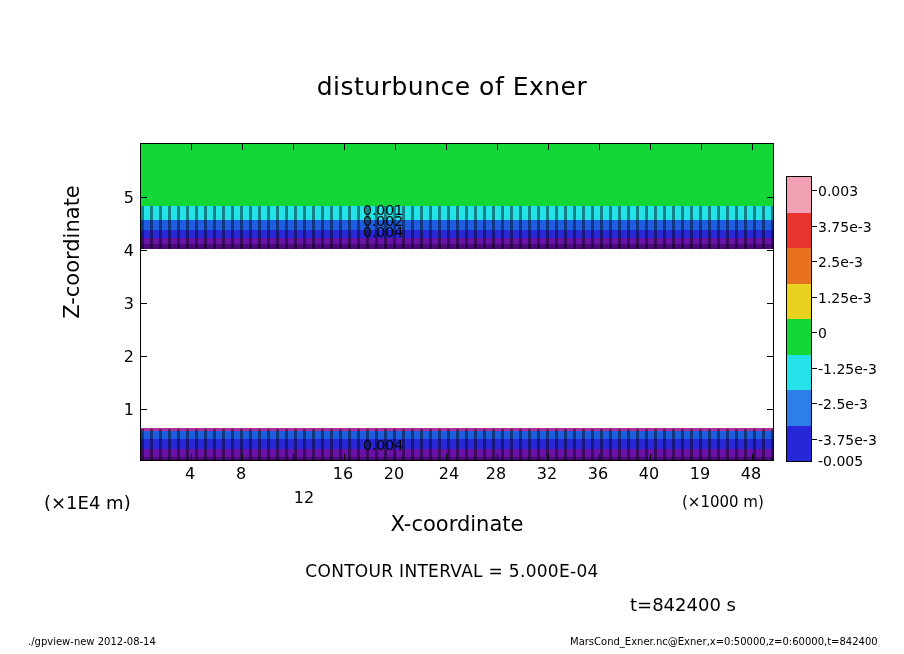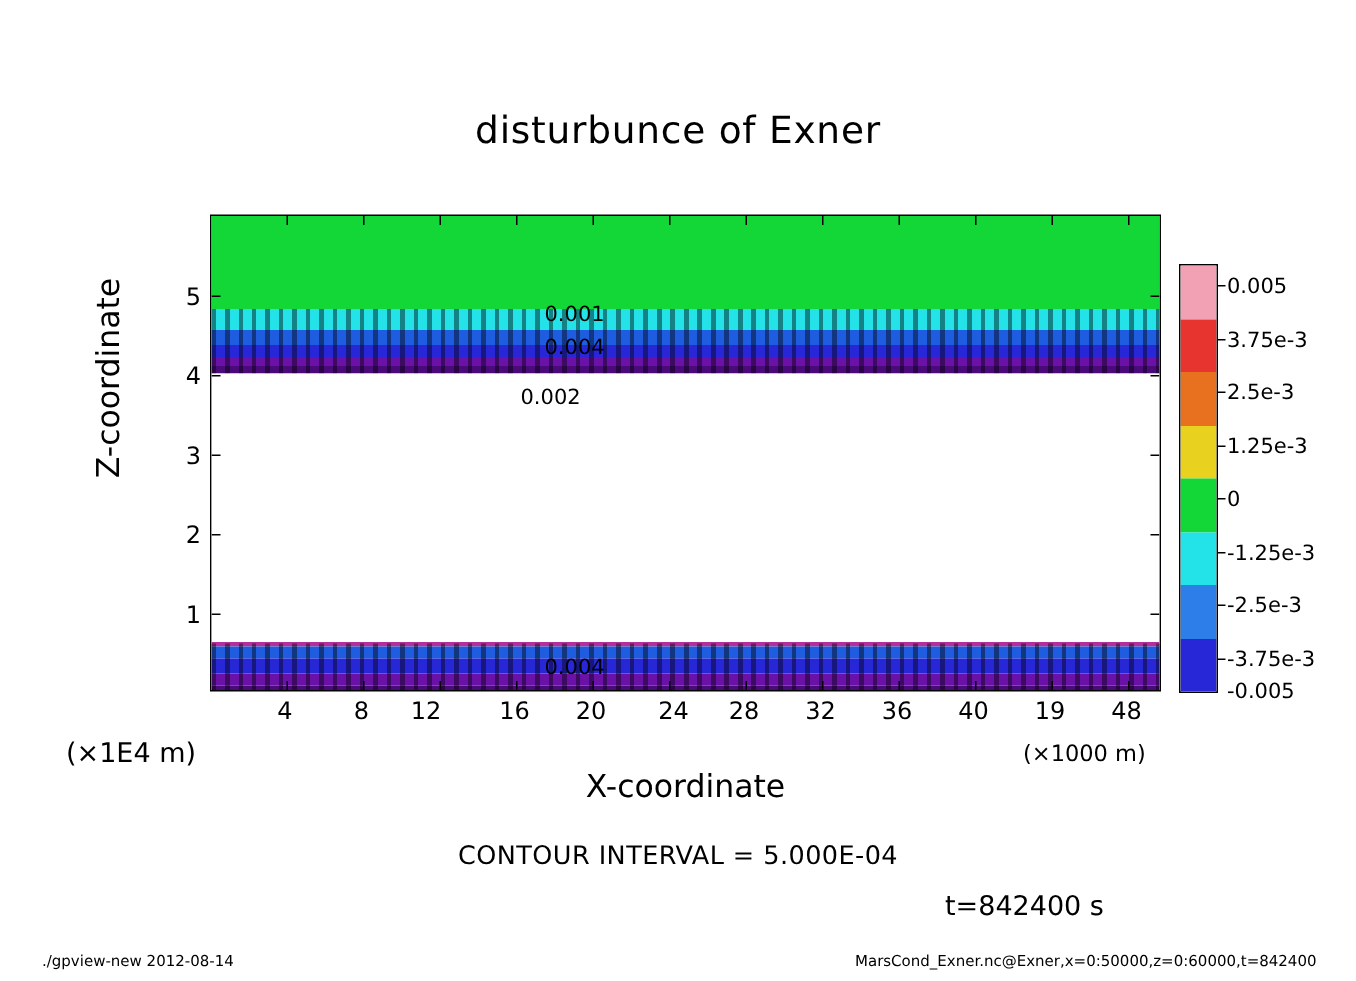--- a/index.html
+++ b/index.html
@@ -209,28 +209,28 @@
   <div class="tick-y" style="top:106px;"></div>
   <div class="tick-y" style="top:53px;"></div>
 
   <div class="tick-y right" style="top:265px;"></div>
   <div class="tick-y right" style="top:212px;"></div>
   <div class="tick-y right" style="top:159px;"></div>
   <div class="tick-y right" style="top:106px;"></div>
   <div class="tick-y right" style="top:53px;"></div>
 
   <div class="inline-lbl" style="left:222px; top:58px;text-align:center;">0.001</div>
-  <div class="inline-lbl" style="left:206px; top:69px;margin-top:44px;">0.002</div>
+  <div class="inline-lbl" style="left:222px; top:69px;">0.002</div>
   <div class="inline-lbl" style="left:222px; top:80px;">0.004</div>
   <div class="inline-lbl" style="left:222px; top:293px;">0.004</div>
 </div>
 
 <div class="xlabel-tick" style="left:170px;">4</div>
 <div class="xlabel-tick" style="left:221px;">8</div>
-<div class="xlabel-tick" style="left:264px;">12</div>
+<div class="xlabel-tick" style="left:284px;margin-top:24px;">12</div>
 <div class="xlabel-tick" style="left:323px;">16</div>
 <div class="xlabel-tick" style="left:374px;">20</div>
 <div class="xlabel-tick" style="left:429px;">24</div>
 <div class="xlabel-tick" style="left:476px;">28</div>
 <div class="xlabel-tick" style="left:527px;">32</div>
 <div class="xlabel-tick" style="left:578px;">36</div>
 <div class="xlabel-tick" style="left:629px;">40</div>
 <div class="xlabel-tick" style="left:680px;">19</div>
 <div class="xlabel-tick" style="left:731px;">48</div>
 
@@ -259,21 +259,21 @@
 
 <div class="cb-tick" style="top:190px;"></div>
 <div class="cb-tick" style="top:226px;"></div>
 <div class="cb-tick" style="top:261px;"></div>
 <div class="cb-tick" style="top:297px;"></div>
 <div class="cb-tick" style="top:332px;"></div>
 <div class="cb-tick" style="top:368px;"></div>
 <div class="cb-tick" style="top:403px;"></div>
 <div class="cb-tick" style="top:439px;"></div>
 
-<div class="cb-label" style="top:183px;">0.005</div>
+<div class="cb-label" style="top:183px;">0.003</div>
 <div class="cb-label" style="top:219px;">3.75e-3</div>
 <div class="cb-label" style="top:254px;">2.5e-3</div>
 <div class="cb-label" style="top:290px;">1.25e-3</div>
 <div class="cb-label" style="top:325px;">0</div>
 <div class="cb-label" style="top:361px;">-1.25e-3</div>
 <div class="cb-label" style="top:396px;">-2.5e-3</div>
 <div class="cb-label" style="top:432px;">-3.75e-3</div>
 <div class="cb-label" style="top:453px;">-0.005</div>
 
 <div class="abs" id="contour-interval">CONTOUR INTERVAL = 5.000E-04</div>

